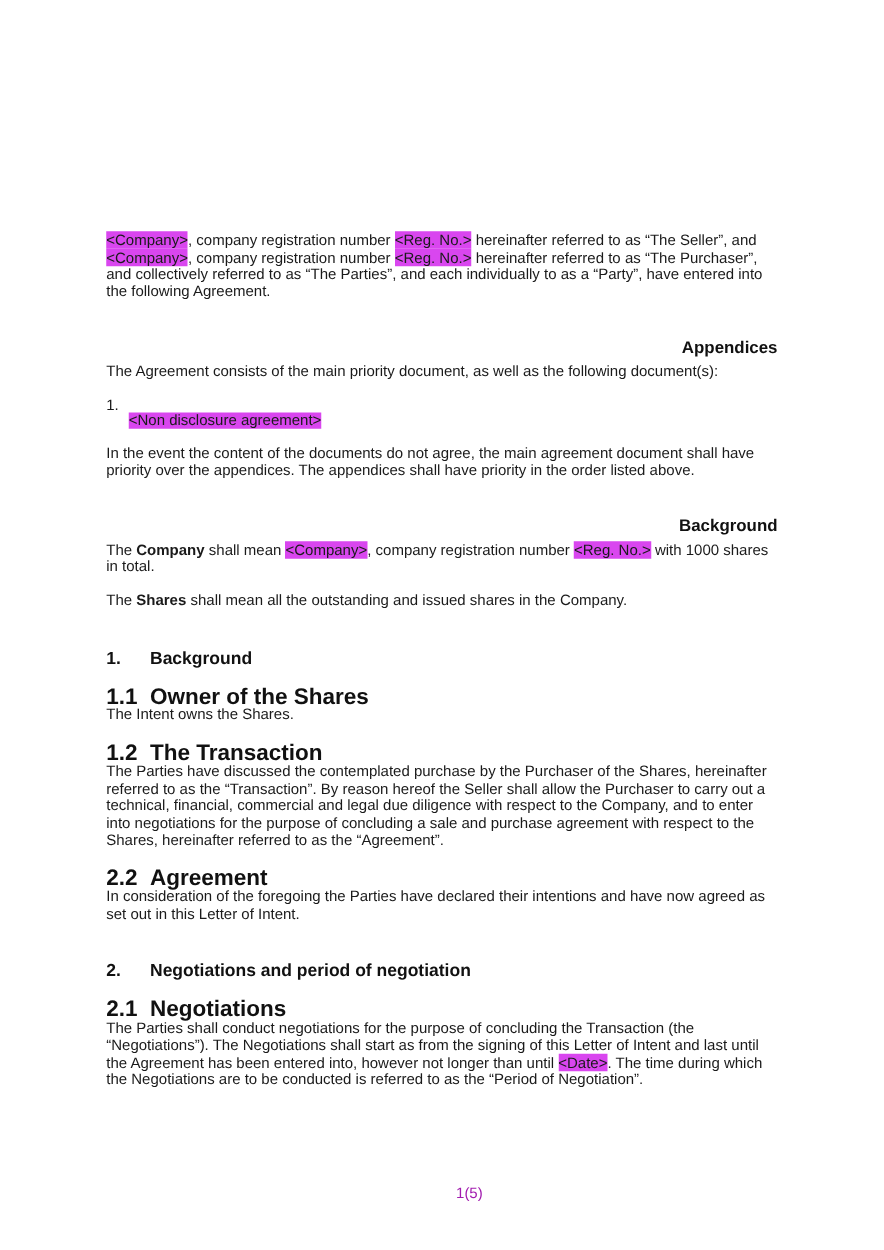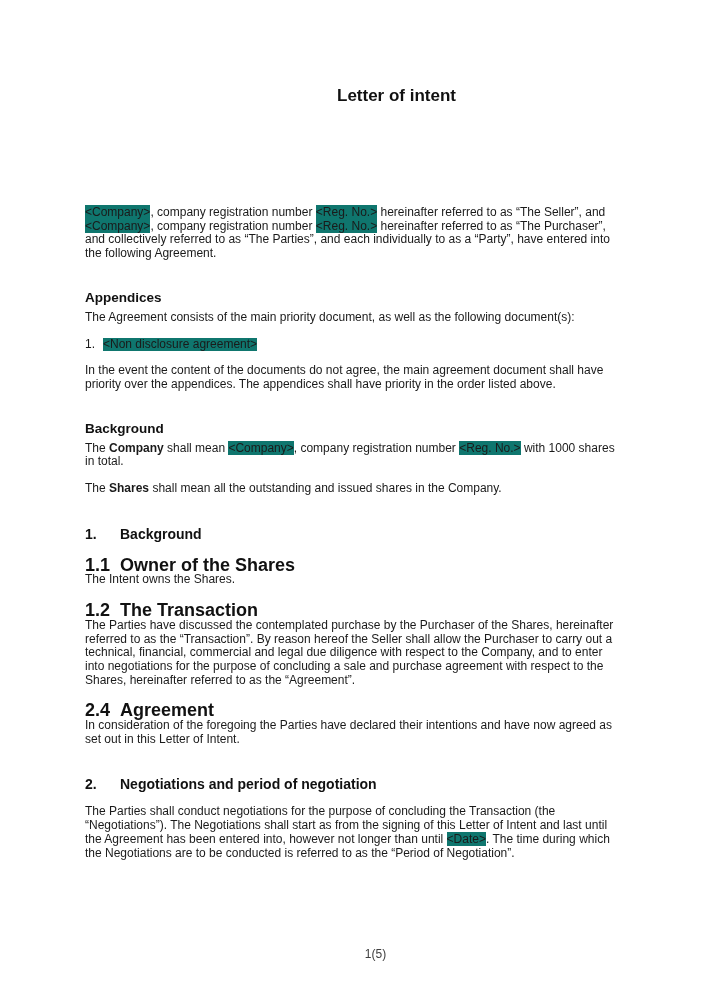--- a/index.html
+++ b/index.html
@@ -27,20 +27,21 @@
     color: #111;
   }
   p.body { margin: 13px 0 0 0; }
   p.intro { margin-top: 100px; }
   h2.section {
     font-size: 13.5px;
     line-height: 15px;
     font-weight: 700;
     margin: 29px 0 0 0;
     color: #111;
+    text-align: right;
   }
   h2.section + p.body { margin-top: 6px; }
   .list-row { display: flex; margin-top: 13px; }
   .list-row .num { width: 18px; flex-shrink: 0; }
   .h-num {
     display: flex;
     font-weight: 700;
     font-size: 14px;
     line-height: 16px;
     margin: 30px 0 0 0;
@@ -50,39 +51,38 @@
   .sub {
     display: flex;
     font-weight: 700;
     font-size: 18px;
     line-height: 13.7px;
     margin: 17px 0 0 0;
     color: #111;
   }
   .sub .num { width: 35px; flex-shrink: 0; }
   .sub + p.body { margin-top: 1px; }
-  .hl { background: #0f766e; }
+  .hl { background: #d946ef; margin-top: 12px; }
   .b { font-weight: 700; }
   .footer {
     position: absolute;
     left: 0;
     right: 0;
     bottom: 38px;
     text-align: center;
     font-size: 12px;
-    color: #404040;
+    color: #a21caf;
     padding-left: 44px;
   }
 </style>
 </head>
 <body>
 
 <div class="page">
 
-  <h1 class="doc-title">Letter of intent</h1>
 
   <p class="body intro"><span class="hl">&lt;Company&gt;</span><span>, company registration number </span><span class="hl">&lt;Reg. No.&gt;</span><span> hereinafter referred to as “The Seller”, and </span><span class="hl">&lt;Company&gt;</span><span>, company registration number </span><span class="hl">&lt;Reg. No.&gt;</span><span> hereinafter referred to as “The Purchaser”, and collectively referred to as “The Parties”, and each individually to as a “Party”, have entered into the following Agreement.</span></p>
 
   <h2 class="section">Appendices</h2>
   <p class="body">The Agreement consists of the main priority document, as well as the following document(s):</p>
   <div class="list-row">
     <span class="num">1.</span>
     <span class="hl">&lt;Non disclosure agreement&gt;</span>
   </div>
   <p class="body">In the event the content of the documents do not agree, the main agreement document shall have priority over the appendices. The appendices shall have priority in the order listed above.</p>
@@ -102,27 +102,31 @@
   </div>
   <p class="body">The Intent owns the Shares.</p>
 
   <div class="sub">
     <span class="num">1.2</span>
     <span>The Transaction</span>
   </div>
   <p class="body">The Parties have discussed the contemplated purchase by the Purchaser of the Shares, hereinafter referred to as the “Transaction”. By reason hereof the Seller shall allow the Purchaser to carry out a technical, financial, commercial and legal due diligence with respect to the Company, and to enter into negotiations for the purpose of concluding a sale and purchase agreement with respect to the Shares, hereinafter referred to as the “Agreement”.</p>
 
   <div class="sub">
-    <span class="num">2.4</span>
+    <span class="num">2.2</span>
     <span>Agreement</span>
   </div>
   <p class="body">In consideration of the foregoing the Parties have declared their intentions and have now agreed as set out in this Letter of Intent.</p>
 
   <div class="h-num">
     <span class="num">2.</span>
     <span>Negotiations and period of negotiation</span>
   </div>
 
+  <div class="sub">
+    <span class="num">2.1</span>
+    <span>Negotiations</span>
+  </div>
   <p class="body"><span>The Parties shall conduct negotiations for the purpose of concluding the Transaction (the “Negotiations”). The Negotiations shall start as from the signing of this Letter of Intent and last until the Agreement has been entered into, however not longer than until </span><span class="hl">&lt;Date&gt;</span><span>. The time during which the Negotiations are to be conducted is referred to as the “Period of Negotiation”.</span></p>
 
   <div class="footer">1(5)</div>
 
 </div>
 
 </body></html>

